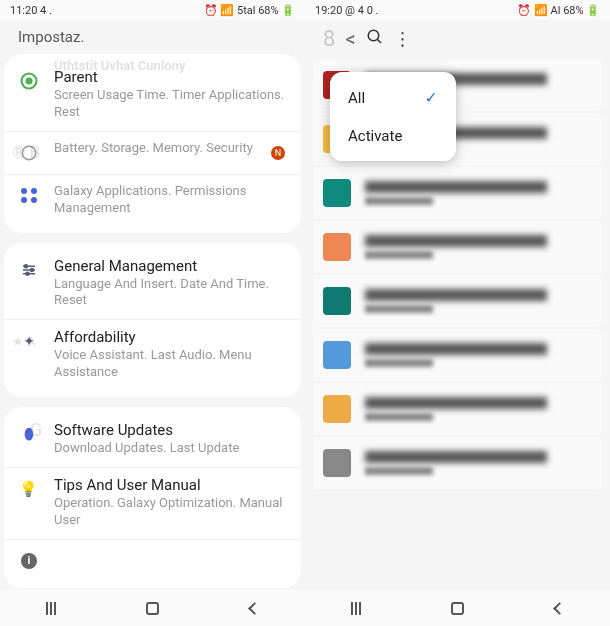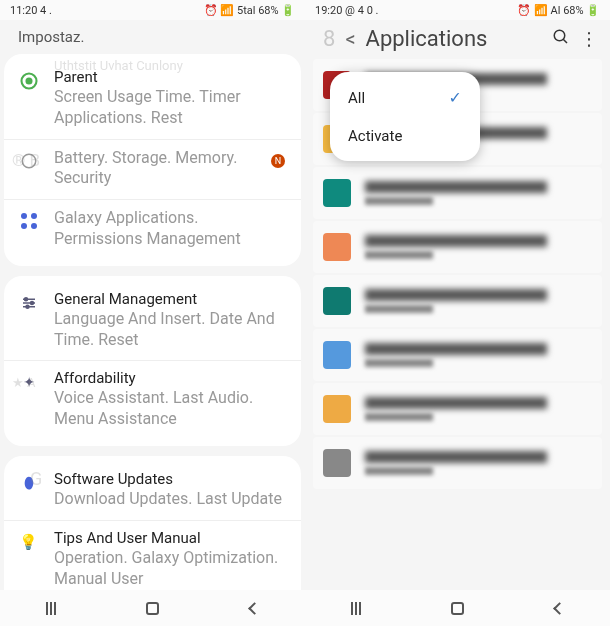--- a/index.html
+++ b/index.html
@@ -16,32 +16,32 @@
     .header-right .more { font-size: 18px; color: #333; line-height: 0.5; letter-spacing: 0; }
 
     .card { background: #fff; border-radius: 18px; margin: 4px 4px 10px; padding: 6px 0; }
     .settings-scroll { flex: 1; overflow: hidden; }
     .setting-row { display: flex; padding: 8px 14px 10px; gap: 14px; align-items: flex-start; position: relative; }
     .setting-row + .setting-row { border-top: 1px solid #eee; margin-top: 0; }
     .setting-row:first-child { border-top: none; }
     .setting-icon { width: 22px; height: 22px; flex-shrink: 0; margin-top: 2px; display: flex; align-items: center; justify-content: center; }
     .setting-text { flex: 1; min-width: 0; }
     .setting-title { font-size: 15px; color: #222; margin-bottom: 1px; }
-    .setting-sub { font-size: 16px; color: #999; line-height: 1.3; }
+    .setting-sub { font-size: 13px; color: #999; line-height: 1.3; }
     .badge-n { width: 14px; height: 14px; border-radius: 50%; background: #cc4400; color: #fff; font-size: 9px; display: flex; align-items: center; justify-content: center; position: absolute; right: 16px; top: 14px; }
     .ghost { position: absolute; opacity: 0.25; font-size: 17px; color: #888; pointer-events:none; }
 
     .app-list { flex: 1; padding: 0 8px; }
     .app-row { display: flex; align-items: center; gap: 14px; padding: 12px 10px; background: rgba(255,255,255,0.4); border-radius:4px; margin-bottom: 2px;}
     .app-icon { width: 28px; height: 28px; border-radius: 4px; flex-shrink: 0; }
     .app-text { flex: 1; }
     .app-name { height: 12px; background: #555; width: 80%; margin-bottom: 4px; filter: blur(3px); }
     .app-sub { height: 8px; background: #888; width: 30%; filter: blur(2px); }
 
-    .dropdown { position: absolute; top: 72px; left: 330px; width: 150px; background: #fff; border-radius: 18px; box-shadow: 0 2px 12px rgba(0,0,0,0.25); padding: 6px 0; z-index: 100; }
+    .dropdown { position: absolute; top: 72px; left: 330px; width: 126px; background: #fff; border-radius: 12px; box-shadow: 0 2px 12px rgba(0,0,0,0.25); padding: 6px 0; z-index: 100; }
     .dropdown-item { padding: 10px 18px; font-size: 15px; color: #222; display:flex; justify-content: space-between; align-items:center; }
     .check { color: #3b7cc9; font-size: 16px; }
 
     .navbar { height: 36px; display: flex; justify-content: space-around; align-items: center; background: rgba(255,255,255,0.6); }
     .nav-btn { width: 40px; height: 24px; display: flex; align-items: center; justify-content: center; color: #555; }
     .nav-recent { display:flex; gap:2px;} .nav-recent span{width:2px;height:13px;background:#555;}
     .nav-home { width:13px;height:13px;border:2px solid #555;border-radius:3px;}
     .nav-back-shape { width:9px;height:9px;border-left:2px solid #555;border-bottom:2px solid #555;transform:rotate(45deg);} 
     .icon-apps { display:grid; grid-template-columns:1fr 1fr; gap:3px; width:16px;height:16px;} .icon-apps i{width:6px;height:6px;border-radius:50%;background:#4864d8;}
     .icon-star { color:#5a5a78; font-size:14px;}
@@ -55,21 +55,21 @@
 <div class="screen">
   <div class="statusbar">
     <span>11:20 4 .</span>
     <span>⏰ 📶 5tal 68% 🔋</span>
   </div>
   <div class="header-left">Impostaz.</div>
   <div class="settings-scroll">
 
     <div class="card">
       <div class="setting-row">
-        <span class="ghost" style="top:-2px;left:50px;font-size:13px;">Uthtstit Uvhat Cunlony</span>
+        <span class="ghost" style="top:-2px;left:50px;font-size:13px;font-weight:bold;">Uthtstit Uvhat Cunlony</span>
         <span class="setting-icon">
           <svg width="20" height="20" viewBox="0 0 24 24" fill="none" stroke="#4caf50" stroke-width="2.5">
               <circle cx="12" cy="12" r="9"></circle>
               <circle cx="12" cy="12" r="3" fill="#4caf50"></circle>
             </svg>
         </span>
         <div class="setting-text">
           <div class="setting-title">Parent</div>
           <div class="setting-sub">Screen Usage Time. Timer Applications. Rest</div>
         </div>
@@ -170,21 +170,20 @@
 </div>
 
 <div class="screen">
   <div class="statusbar">
     <span>19:20 @ 4 0 .</span>
     <span>⏰ 📶 Al 68% 🔋</span>
   </div>
   <div class="header-right">
     <span class="ghost" style="position:static;opacity:.4;font-size:22px;">8</span>
     <span class="back">&lt;</span>
-    <span class="title">Applications</span>
     <span class="search">
       <svg width="18" height="18" viewBox="0 0 24 24" fill="none" stroke="#333" stroke-width="2">
           <circle cx="10" cy="10" r="7"></circle>
           <line x1="20" y1="20" x2="15" y2="15"></line>
         </svg>
     </span>
     <span class="more">⋮</span>
   </div>
 
   <div class="app-list" id="app-list">

